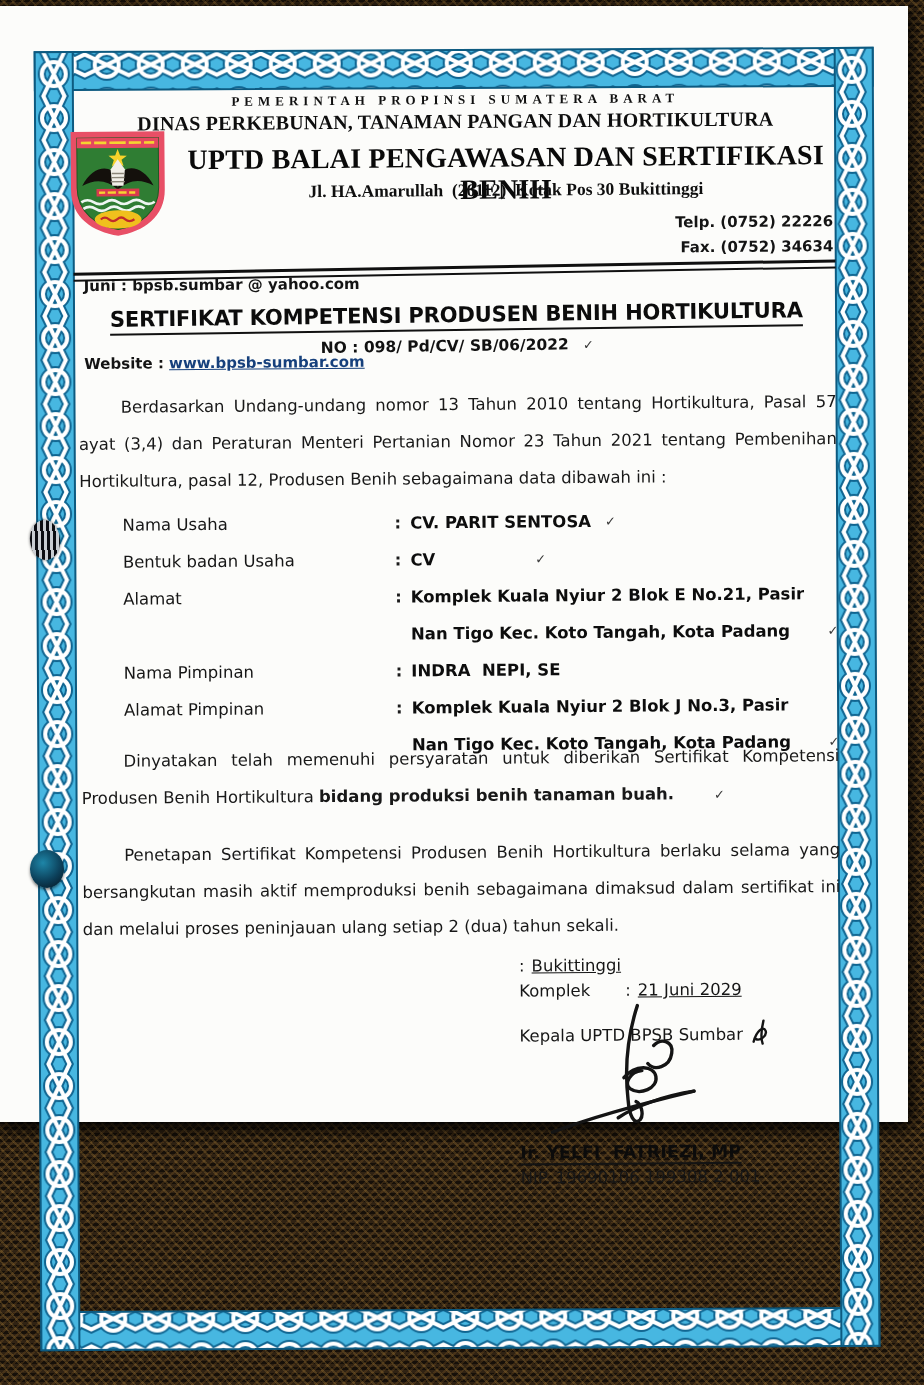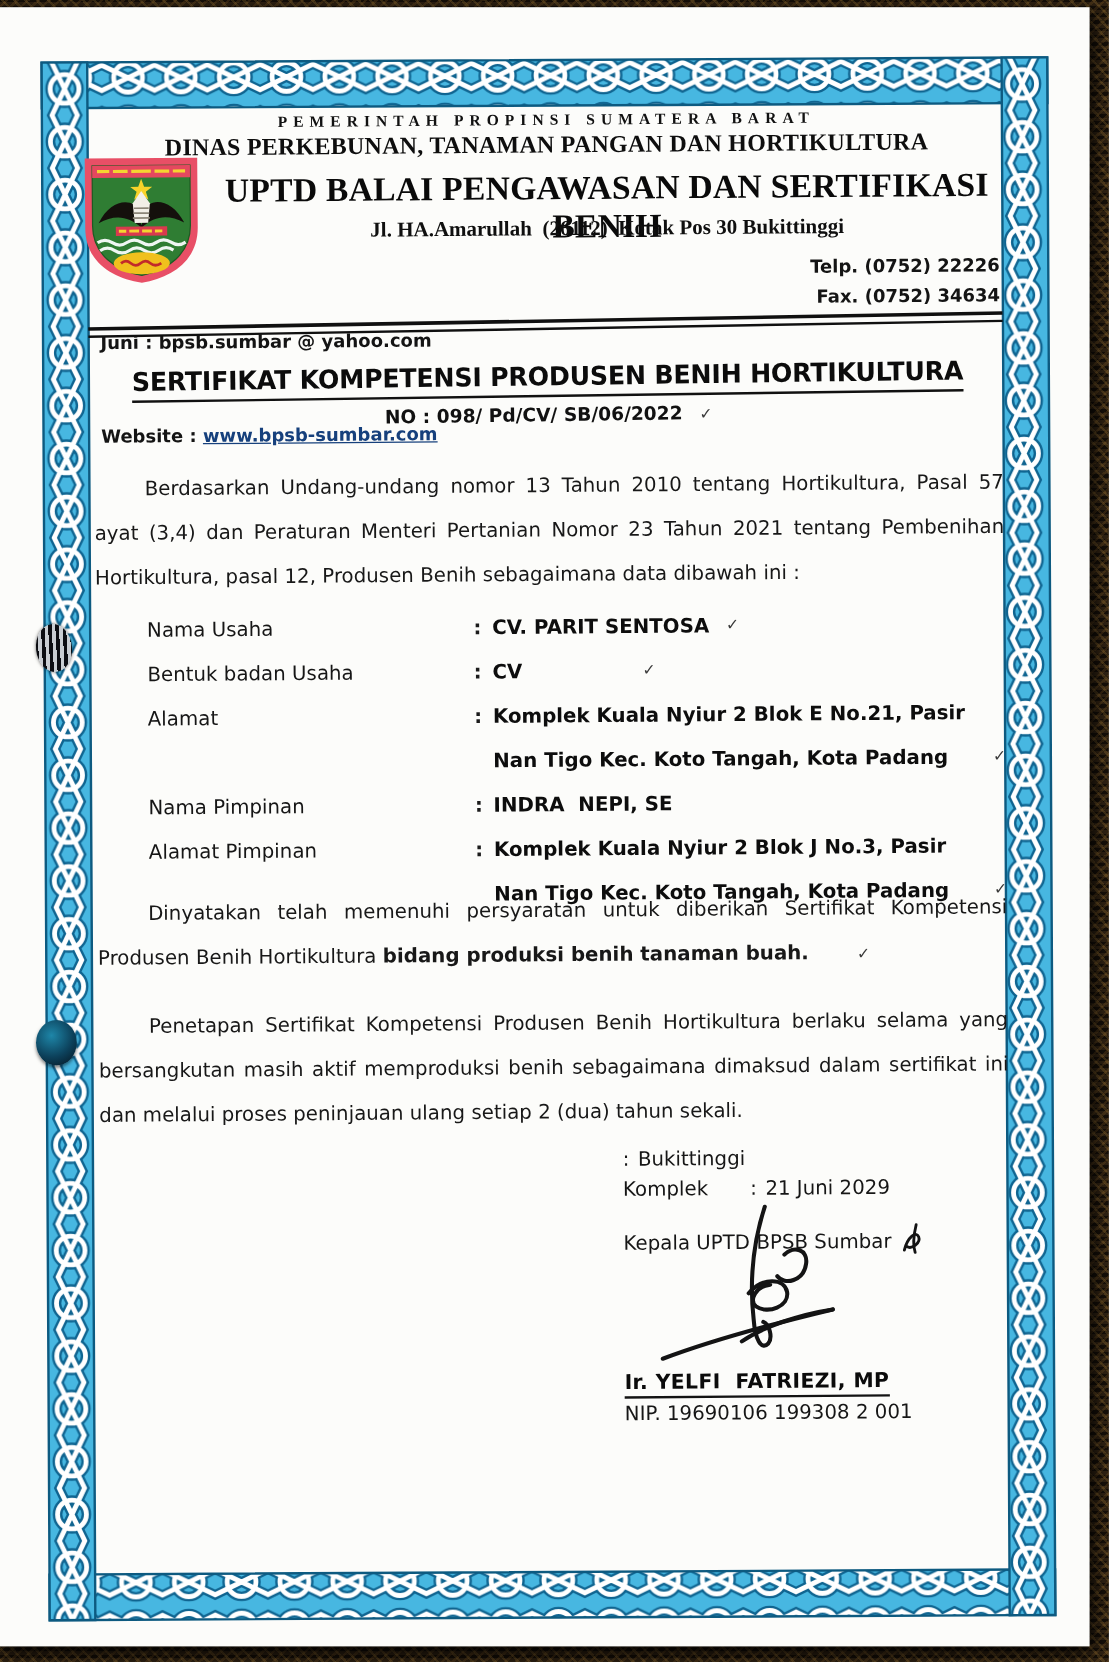--- a/index.html
+++ b/index.html
@@ -7,21 +7,21 @@
     width:924px;height:1385px;position:relative;overflow:hidden;
     background-color:#221910;
     background-image:
       repeating-linear-gradient(47deg, rgba(196,150,66,.22) 0 2px, rgba(0,0,0,0) 2px 7px),
       repeating-linear-gradient(-43deg, rgba(132,92,38,.28) 0 2px, rgba(0,0,0,0) 2px 6px),
       repeating-linear-gradient(0deg, rgba(62,44,22,.5) 0 3px, rgba(10,6,2,.5) 3px 6px);
     font-family:"DejaVu Sans", sans-serif;
     -webkit-font-smoothing:antialiased;
   }
   .paper{
-    position:absolute;left:0;top:6px;width:908px;height:1366px;
+    position:absolute;left:0;top:6px;width:908px;height:1116px;
     background:#fcfcfa;
     box-shadow:0 8px 14px rgba(0,0,0,.85), 6px 0 10px rgba(0,0,0,.4);
   }
   .frame{position:absolute;left:0;top:0;width:908px;height:1366px;}
   .content{
     position:absolute;left:80px;top:84px;width:758px;height:1230px;
     transform:rotate(-0.45deg);transform-origin:50% 40%;
     color:#1b1b1b;
   }
   .abs{position:absolute;}
@@ -58,21 +58,21 @@
   .flabel{width:272px;flex:0 0 272px;color:#161616;}
   .fval{flex:1;display:flex;}
   .fcolon{margin-right:9px;font-weight:bold;}
   .fvalue{font-weight:bold;max-width:432px;white-space:pre-wrap;color:#0d0d0d;}
   .fchk{align-self:flex-start;}
   
   .sig{top:864px;left:436px;width:330px;font-size:16.5px;color:#161616;}
   .srow{display:flex;line-height:25px;}
   .slabel{width:106px;flex:0 0 106px;}
   .scolon{margin-right:7px;}
-  .svalue{white-space:pre-wrap;}
+  .svalue{white-space:pre-wrap;text-decoration:underline;}
   .sig-title{margin-top:16px;line-height:25px;white-space:nowrap;}
   .sig-mark{display:inline-block;vertical-align:-6px;margin-left:6px;}
   .sig-scribble{position:relative;height:94px;}
   .sig-name{display:inline-block;font-weight:bold;font-size:17px;letter-spacing:.3px;color:#0b0b0b;
     border-bottom:2.5px solid #131313;padding-bottom:1px;white-space:pre-wrap;}
   .sig-nip{font-size:16.5px;margin-top:3px;white-space:pre-wrap;}
   
   .hole1{position:absolute;left:30px;top:514px;width:30px;height:40px;border-radius:50%;
     background:repeating-linear-gradient(93deg,#0c0d12 0 3px,#c9cdd2 3px 6px);
     transform:rotate(-6deg);box-shadow:0 0 3px rgba(0,0,0,.6);}

